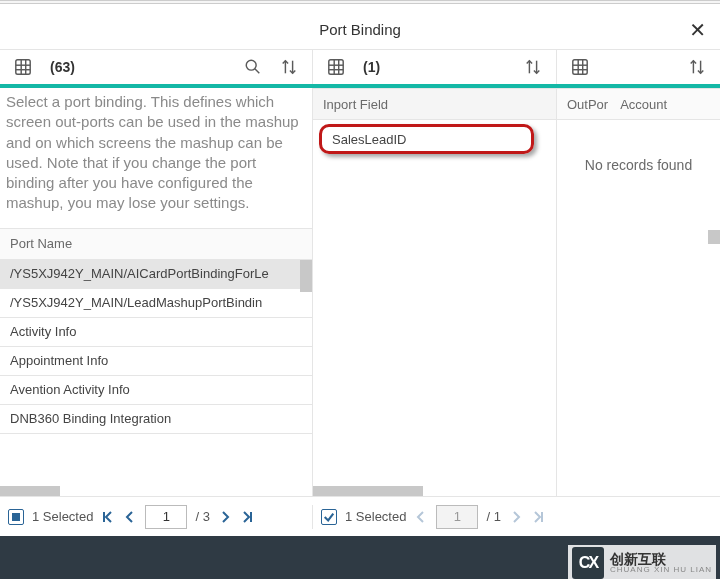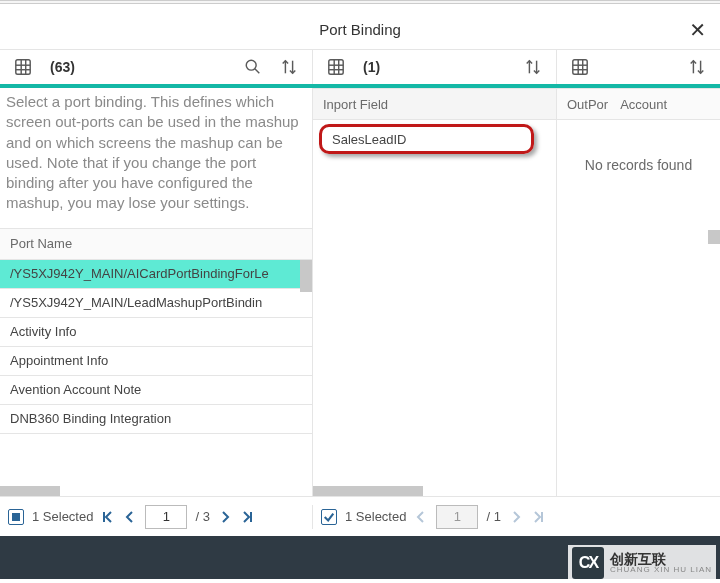--- a/index.html
+++ b/index.html
@@ -15,21 +15,21 @@
 .icon{width:18px;height:18px;display:inline-flex;align-items:center;justify-content:center;color:#5a5a5a}
 .icon svg{width:18px;height:18px;stroke:currentColor;fill:none;stroke-width:1.6}
 .count{font-size:14px;font-weight:bold;color:#333}
 .seg1 .rightgrp{margin-left:auto;display:flex;gap:18px}
 .main{display:flex;height:408px}
 .col1{width:312px;display:flex;flex-direction:column}
 .desc{padding:4px 6px 14px 6px;font-size:15px;line-height:1.35;color:#8a8a8a}
 .tbl-head{height:32px;background:#fafafa;border-top:1px solid #e5e5e5;border-bottom:1px solid #e5e5e5;display:flex;align-items:center;padding:0 10px;font-size:13px;color:#6a6a6a}
 .list{position:relative;flex:1;overflow:hidden}
 .row{height:29px;border-bottom:1px solid #e5e5e5;display:flex;align-items:center;padding:0 10px;font-size:13px;color:#444;white-space:nowrap;overflow:hidden;text-overflow:ellipsis}
-.row.sel{background:#5eead4}
+.row.sel{background:#e5e5e5}
 .scroll-thumb{position:absolute;right:0;top:0;width:12px;height:32px;background:#c8c8c8}
 .col2{width:244px;border-left:1px solid #e5e5e5;position:relative}
 .col2 .tbl-head{background:#f5f5f5}
 .row.hl{margin:4px 22px 0 6px;height:30px;border:3px solid #c01818;border-radius:10px;box-shadow:3px 3px 4px rgba(0,0,0,.35)}
 .col3{flex:1;border-left:1px solid #e5e5e5;position:relative}
 .col3 .tbl-head{display:flex;gap:12px}
 .norec{display:flex;align-items:center;justify-content:center;height:90px;font-size:14px;color:#6a6a6a}
 .col3-thumb{position:absolute;right:0;top:142px;width:12px;height:14px;background:#c8c8c8}
 .col2-thumb{position:absolute;left:0;bottom:0;width:110px;height:10px;background:#c8c8c8}
 .col1-thumb{position:absolute;left:0;bottom:0;width:60px;height:10px;background:#c8c8c8}
@@ -139,21 +139,21 @@
 
 <div class="main">
   <div class="col1">
     <div class="desc">Select a port binding. This defines which screen out-ports can be used in the mashup and on which screens the mashup can be used. Note that if you change the port binding after you have configured the mashup, you may lose your settings.</div>
     <div class="tbl-head">Port Name</div>
     <div class="list">
       <div class="row sel">/YS5XJ942Y_MAIN/AICardPortBindingForLe</div>
       <div class="row">/YS5XJ942Y_MAIN/LeadMashupPortBindin</div>
       <div class="row">Activity Info</div>
       <div class="row">Appointment Info</div>
-      <div class="row">Avention Account Note</div>
+      <div class="row">Avention Activity Info</div>
       <div class="row">DNB360 Binding Integration</div>
       <div class="scroll-thumb"></div>
       <div class="col1-thumb"></div>
     </div>
   </div>
   <div class="col2">
     <div class="tbl-head">Inport Field</div>
     <div class="row hl">SalesLeadID</div>
     <div class="col2-thumb"></div>
   </div>

